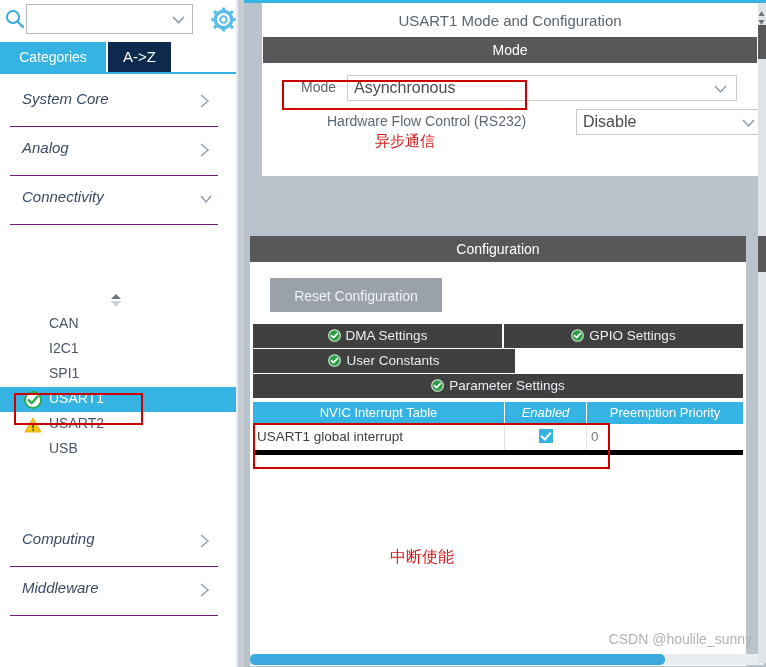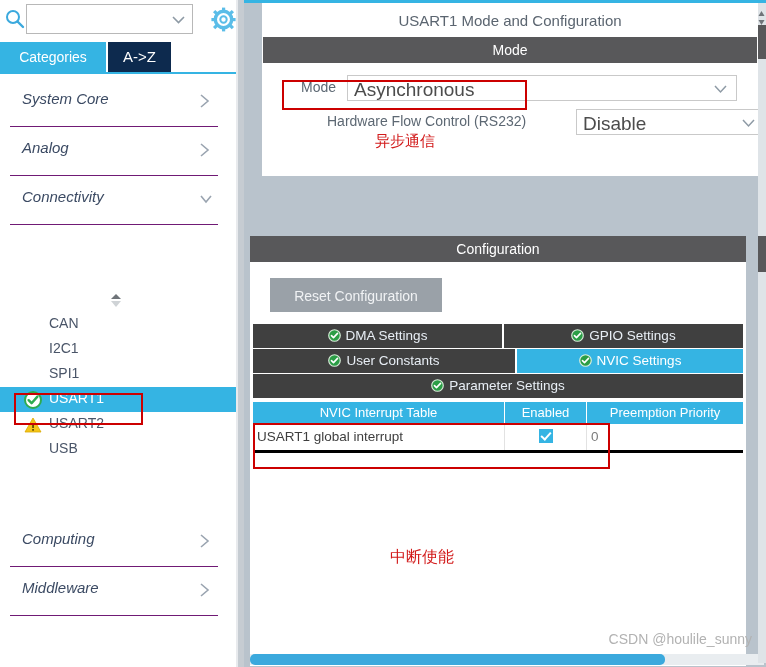--- a/index.html
+++ b/index.html
@@ -250,21 +250,21 @@
     position: absolute;
     height: 26px;
     border: 1px solid #c9c9c9;
     background: #ffffff;
     box-sizing: border-box;
     cursor: pointer;
   }
   .combo-text {
     position: absolute;
     left: 6px; top: 3px;
-    font-size: 19px;
+    font-size: 16px;
     color: #4c4c4c;
     white-space: nowrap;
   }
   .combo-caret {
     position: absolute;
     right: 8px; top: 7px;
     width: 15px; height: 12px;
   }
 
   .annot {
@@ -355,21 +355,21 @@
     font-size: 13px;
     line-height: 22px;
     text-align: center;
     box-sizing: border-box;
     border-right: 1px solid #ffffff;
   }
   .nvic-row {
     display: flex;
     height: 26px;
     background: #ffffff;
-    border-bottom: 3px solid #000000;
+    border-bottom: 5px solid #000000;
   }
   .nvic-row .td {
     font-size: 13.5px;
     line-height: 26px;
     color: #3e3e3e;
     box-sizing: border-box;
     border-right: 1px solid #e2e2e2;
     padding-left: 4px;
     overflow: hidden;
     white-space: nowrap;
@@ -648,45 +648,37 @@
           </div>
           <div class="tab-line">
             <div class="settings-tab" style="width:262px; margin-right:2px;">
               <span class="tab-check">
                 <svg width="13" height="13" viewBox="0 0 18 18">
                   <circle cx="9" cy="9" r="8" fill="#2b9e46" stroke="#d8ecd9" stroke-width="1.6"></circle>
                   <polyline points="4.8,9.2 7.6,12 13.2,6" fill="none" stroke="#ffffff" stroke-width="2.2" stroke-linecap="round" stroke-linejoin="round"></polyline>
                 </svg>
               </span><span>User Constants</span>
             </div>
-            <div class="settings-tab active" style="width:226px;">
-              <span class="tab-check">
-                <svg width="13" height="13" viewBox="0 0 18 18">
-                  <circle cx="9" cy="9" r="8" fill="#2b9e46" stroke="#ddf0e0" stroke-width="1.6"></circle>
-                  <polyline points="4.8,9.2 7.6,12 13.2,6" fill="none" stroke="#ffffff" stroke-width="2.2" stroke-linecap="round" stroke-linejoin="round"></polyline>
-                </svg>
-              </span><span>NVIC Settings</span>
-            </div>
           </div>
           <div class="tab-line">
             <div class="settings-tab" style="width:490px;">
               <span class="tab-check">
                 <svg width="13" height="13" viewBox="0 0 18 18">
                   <circle cx="9" cy="9" r="8" fill="#2b9e46" stroke="#d8ecd9" stroke-width="1.6"></circle>
                   <polyline points="4.8,9.2 7.6,12 13.2,6" fill="none" stroke="#ffffff" stroke-width="2.2" stroke-linecap="round" stroke-linejoin="round"></polyline>
                 </svg>
               </span><span>Parameter Settings</span>
             </div>
           </div>
         </div>
 
         <div class="nvic-table">
           <div class="nvic-head">
             <div class="th" style="width:252px;">NVIC Interrupt Table</div>
-            <div class="th" style="width:82px;">Enabled</div>
+            <div class="th" style="width:82px;font-style:italic;">Enabled</div>
             <div class="th" style="width:156px; border-right:0;">Preemption Priority</div>
           </div>
           <div class="nvic-row">
             <div class="td" style="width:252px;">USART1 global interrupt</div>
             <div class="td center" style="width:82px;">
               <span class="chk"></span>
             </div>
             <div class="td" style="width:156px; border-right:0; color:#7b7b7b;">0</div>
           </div>
           <div class="nvic-spacer"></div>

